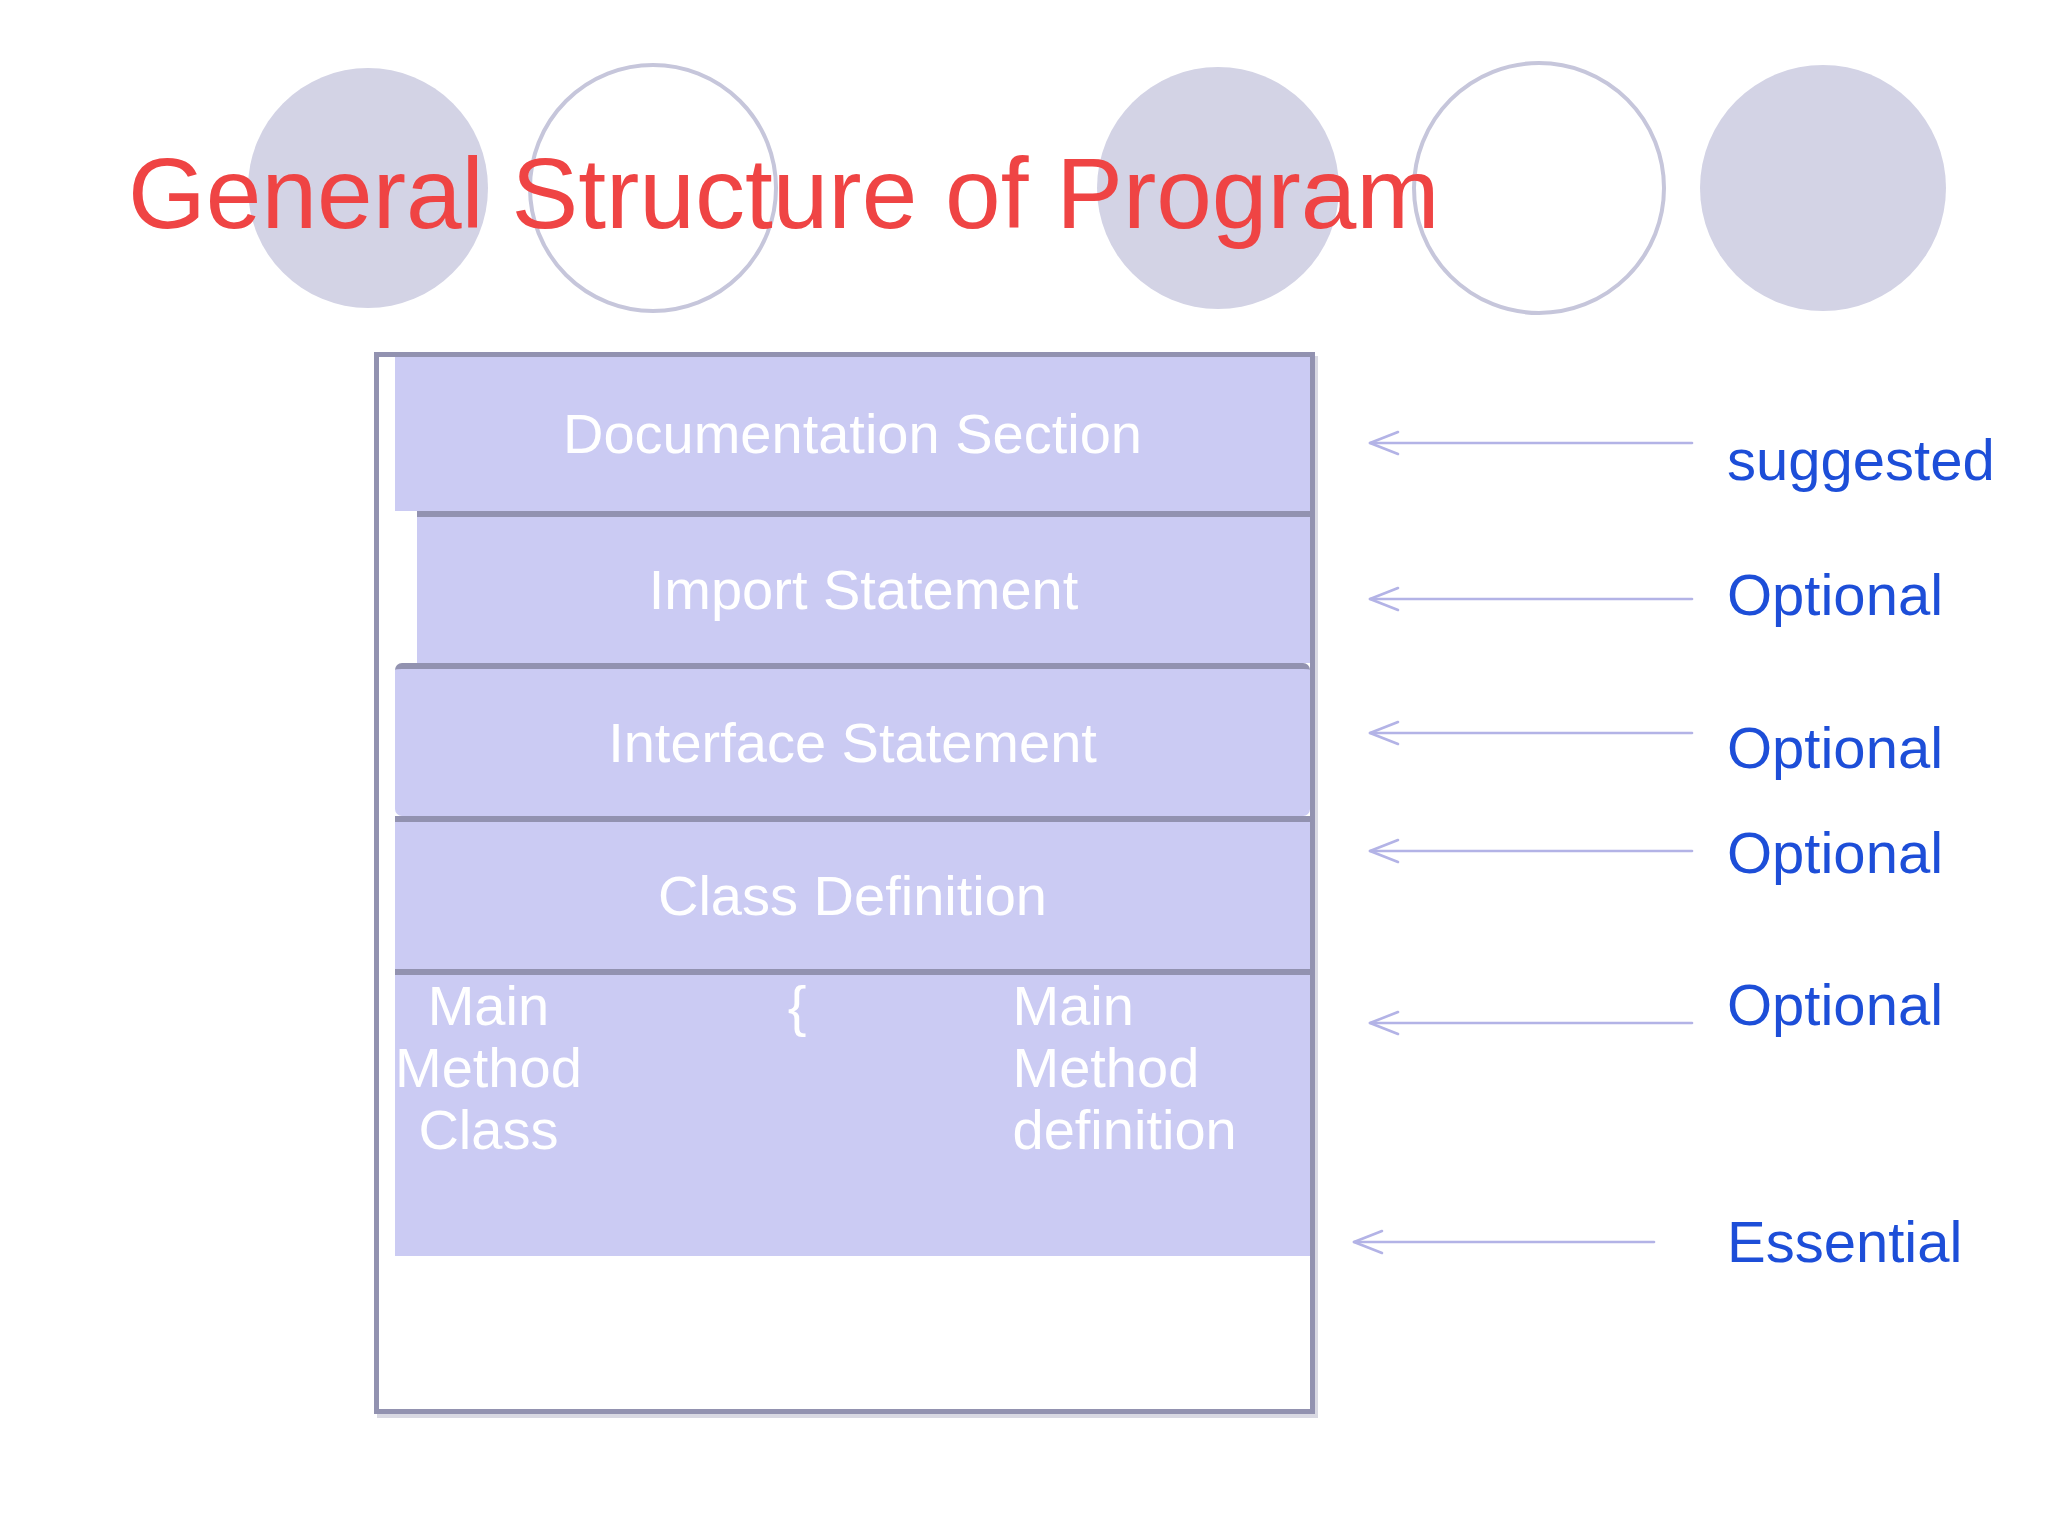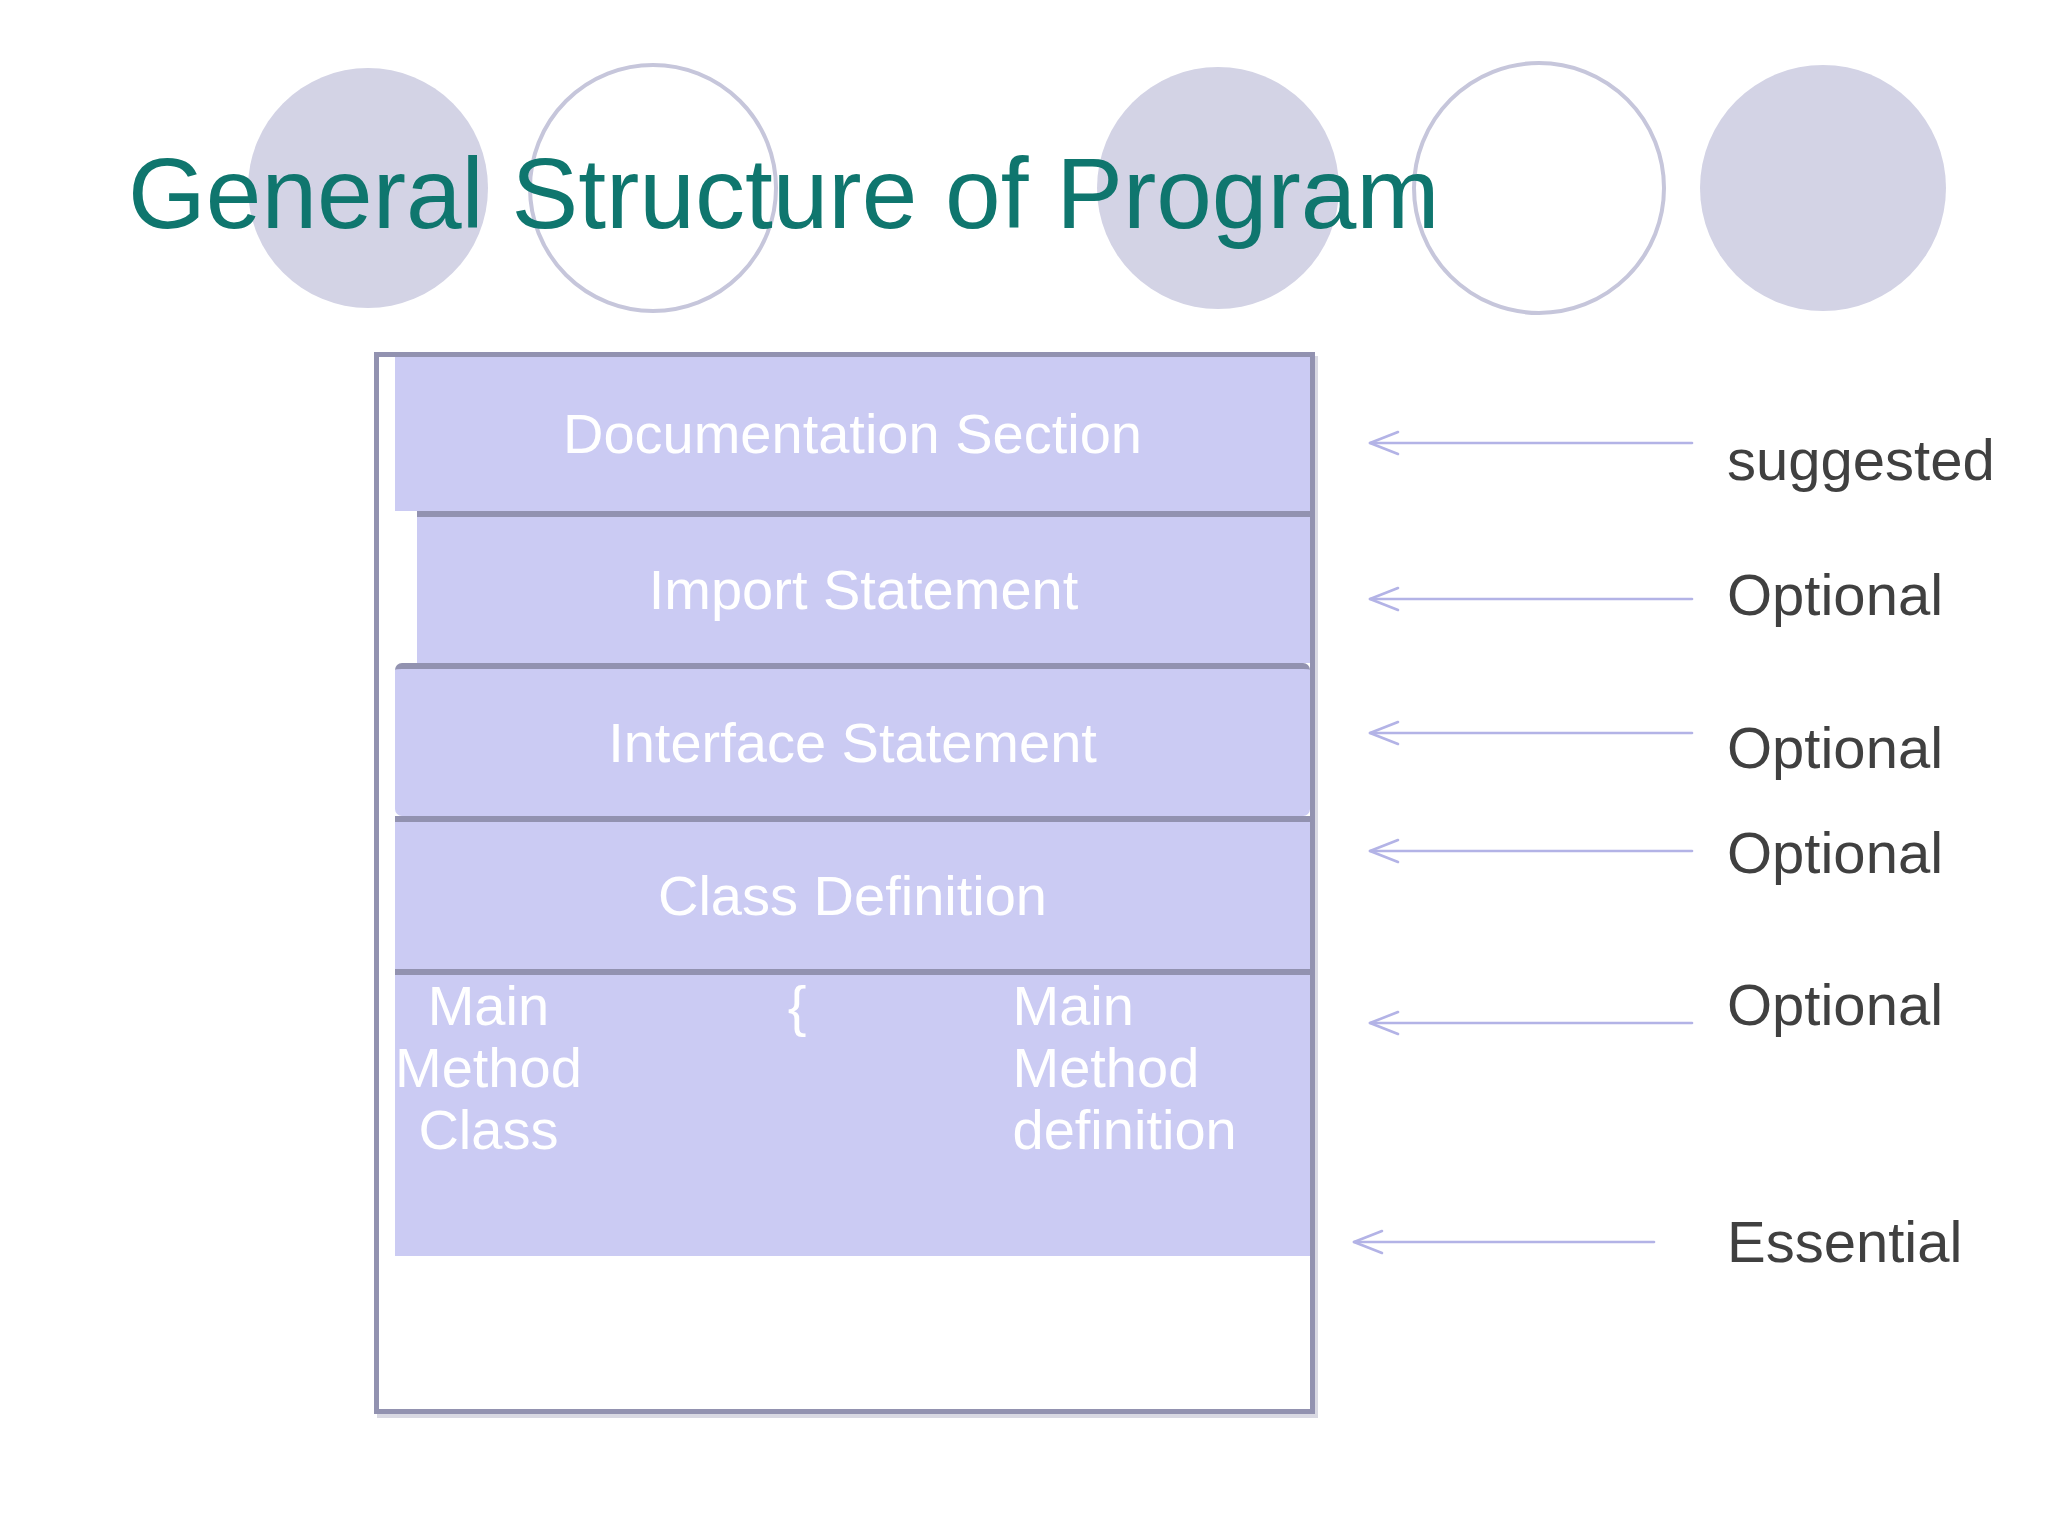--- a/index.html
+++ b/index.html
@@ -6,40 +6,40 @@
   body{width:2048px;height:1536px;position:relative;overflow:hidden;
        font-family:"Liberation Sans","DejaVu Sans",sans-serif;}
 
   
   .circle{position:absolute;border-radius:50%;z-index:0;}
   .circle.filled{background:#d3d3e5;}
   .circle.outlined{background:transparent;border:4px solid #c6c6db;}
 
   
   .slide-title{position:absolute;left:128px;top:138px;z-index:2;
-               font-size:100px;line-height:1.1;color:#0f766e;white-space:nowrap;}
+               font-size:100px;line-height:1.1;color:#ef4444;white-space:nowrap;}
 
   
   .stack{position:absolute;left:374px;top:352px;width:941px;height:1062px;
          border:5px solid #9292b0;box-sizing:border-box;z-index:1;
          box-shadow:3px 4px 0 rgba(146,146,176,0.35);
          display:flex;flex-direction:column;padding-left:16px;}
   .stack-row{background:#cbcbf3;color:#ffffff;font-size:56px;line-height:62px;
              display:flex;align-items:center;justify-content:center;
              box-sizing:border-box;flex:0 0 auto;}
   .stack-row + .stack-row{border-top:6px solid #9292b0;}
   .r1{height:154px;} .r2{height:153px;} .r3{height:152px;margin-left:22px;}
   .r4{height:153px;border-radius:7px;} .r5{height:153px;}
   .r6{height:287px;flex-direction:row;align-items:stretch;justify-content:flex-start;}
   .r6 .line-centered{text-align:center;}
   .r6 .line-indent{text-align:left;padding-left:206px;}
 
   
   .annotation{position:absolute;left:1727px;font-size:58px;line-height:1;
-              color:#404040;white-space:nowrap;z-index:1;}
+              color:#1d4ed8;white-space:nowrap;z-index:1;}
   .arrow{position:absolute;z-index:1;}
   .arrow line,.arrow polyline{stroke:#b3b3e6;stroke-width:2.6;fill:none;
                               stroke-linecap:round;stroke-linejoin:round;}
 </style>
 </head>
 <body>
 
 <div class="circle filled" style="left:248px;top:68px;width:240px;height:240px;"></div>
 <div class="circle outlined" style="left:528px;top:63px;width:250px;height:250px;box-sizing:border-box;"></div>
 <div class="circle filled" style="left:1097px;top:67px;width:242px;height:242px;"></div>

